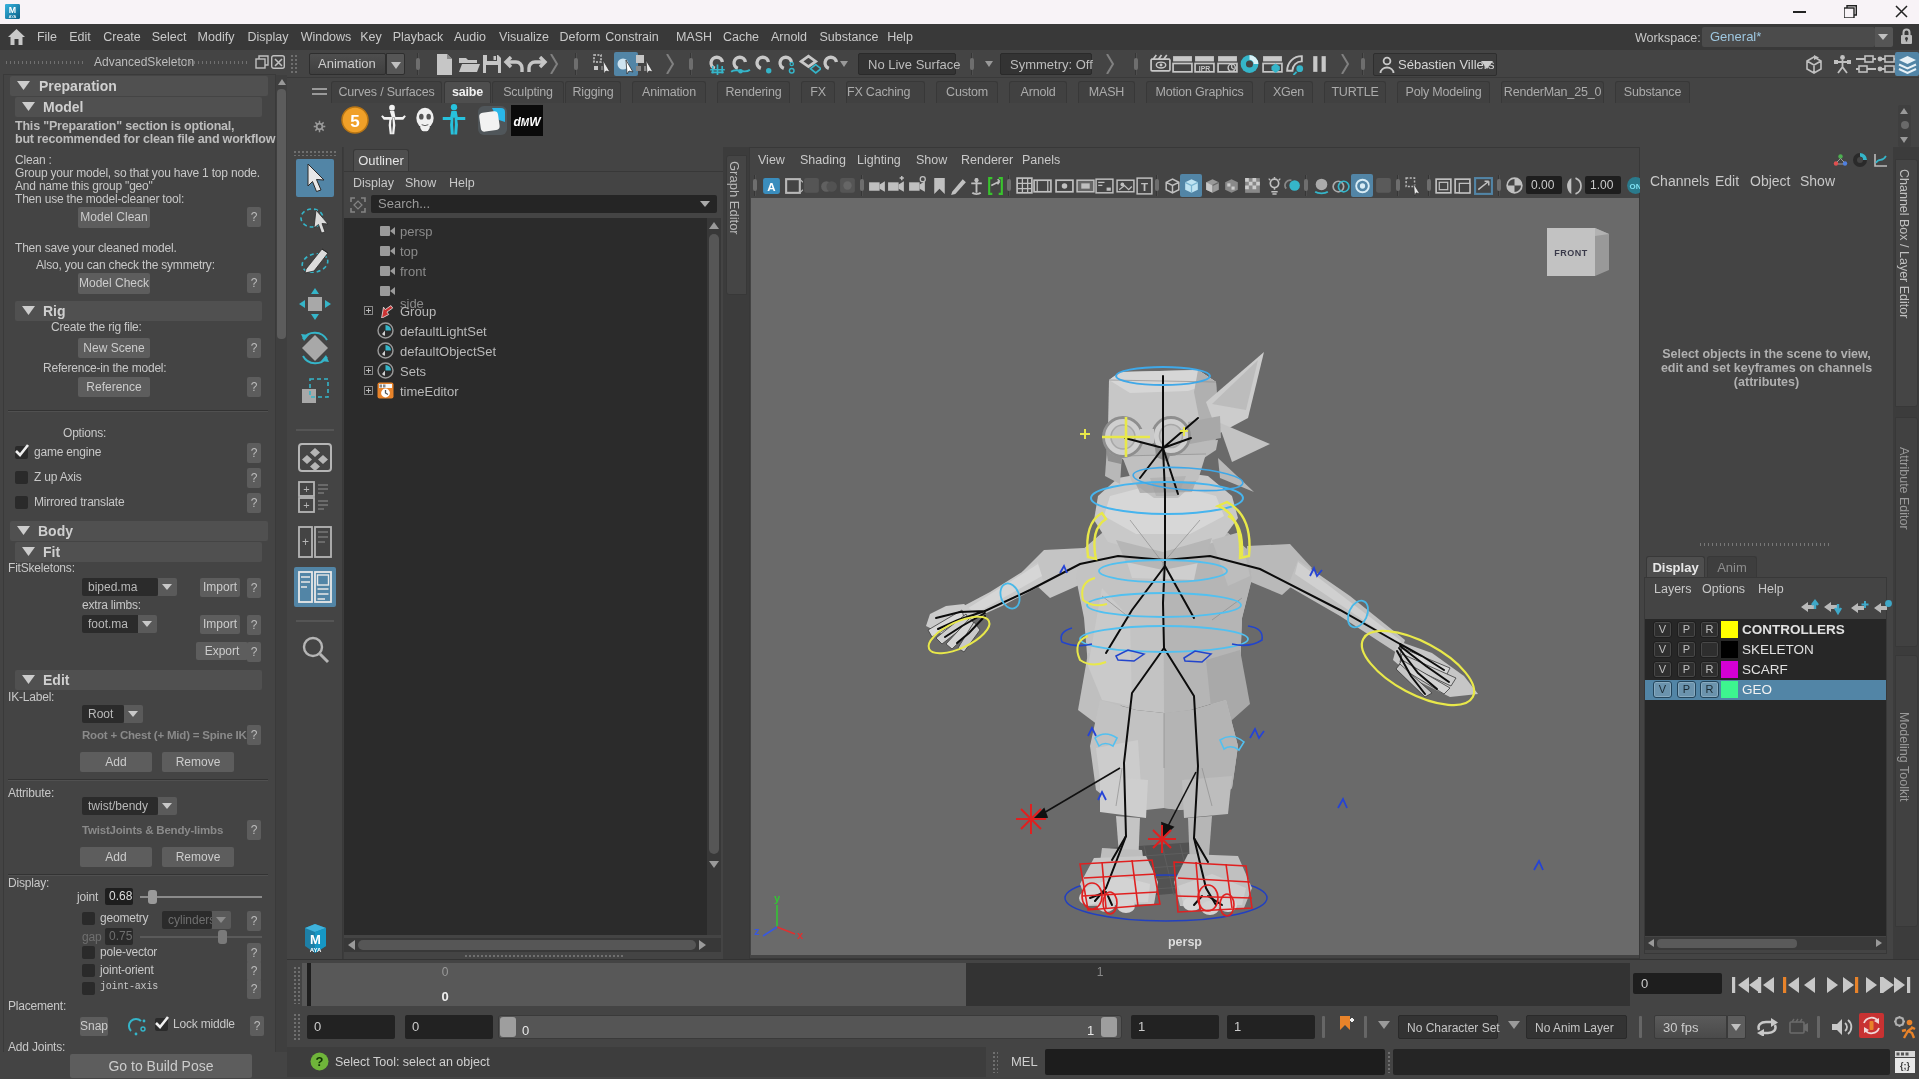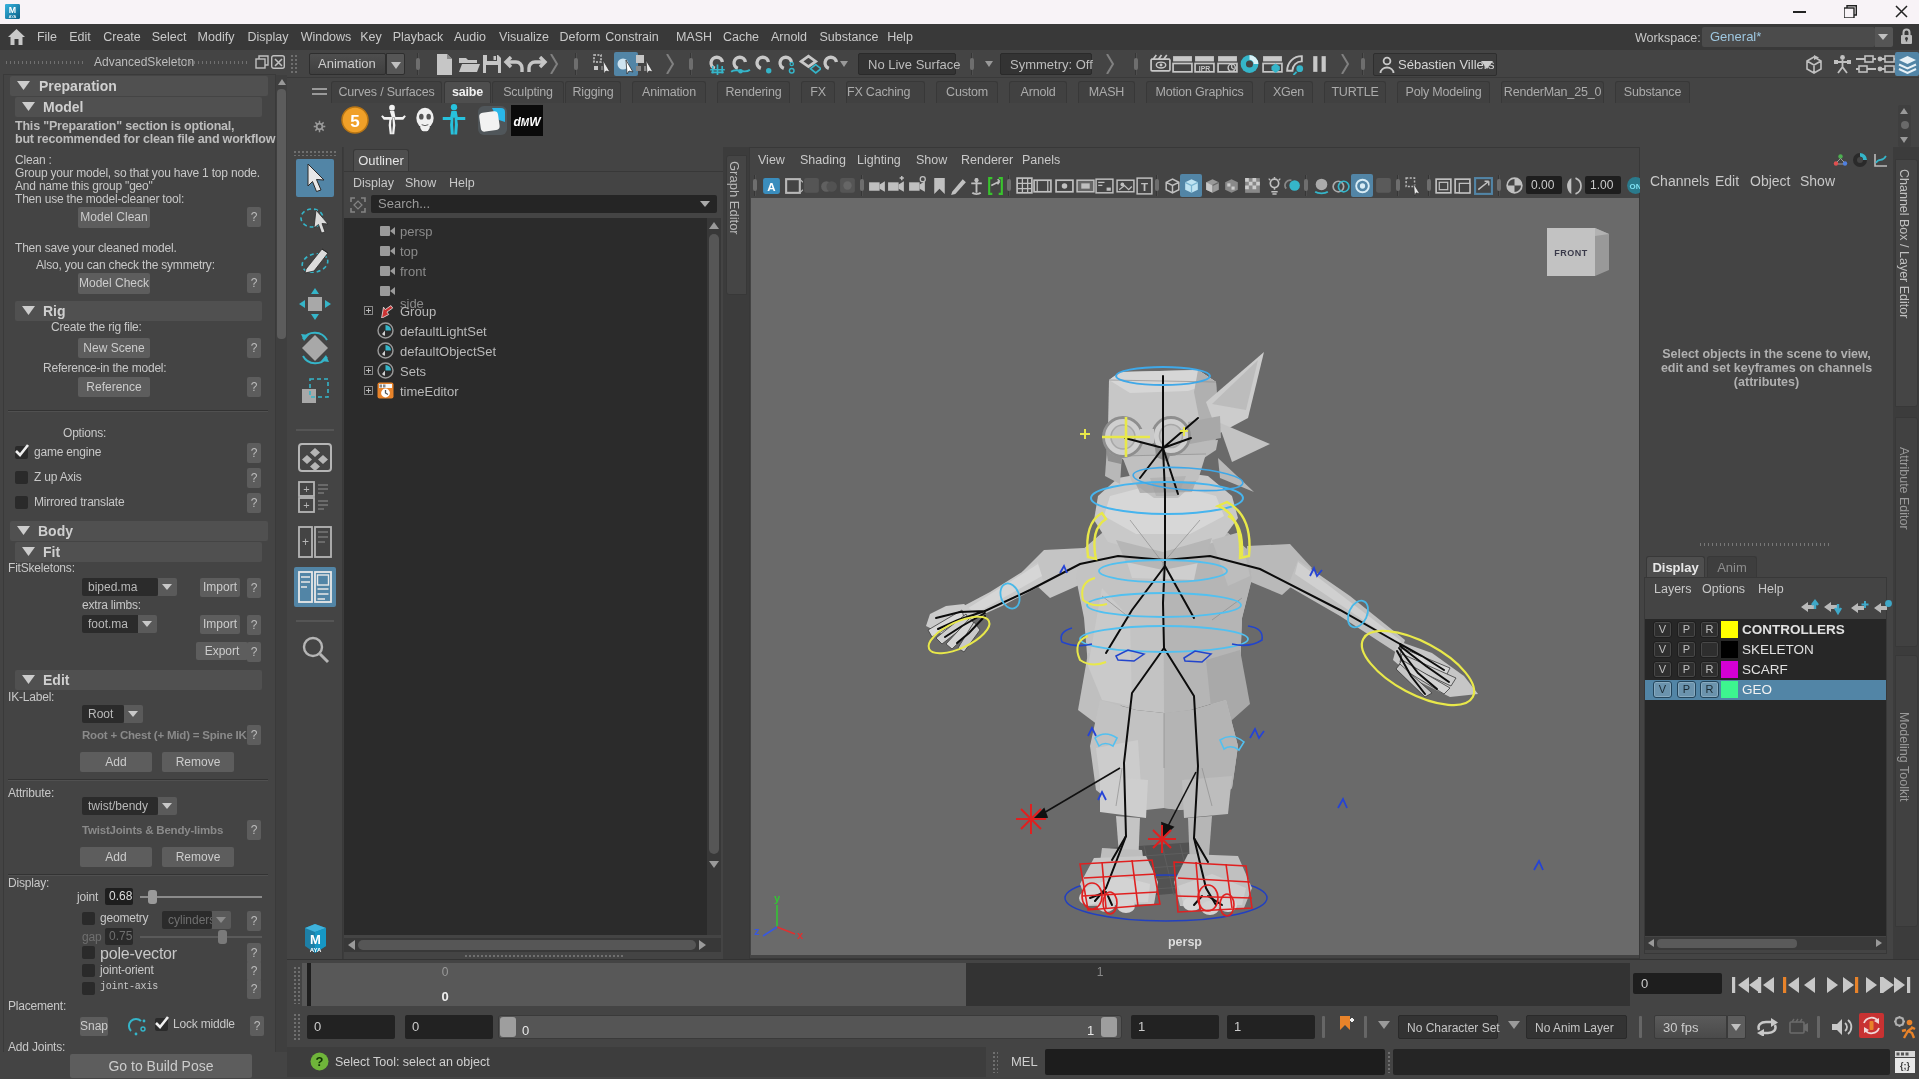--- a/index.html
+++ b/index.html
@@ -492,21 +492,21 @@
         <div class="in" style="left:162px;top:837px;width:50px;height:18px;line-height:18px;padding-left:6px;color:#6f6f6f;background:#2b2b2b;">cylinders</div>
         <div class="a" style="left:212px;top:837px;width:19px;height:18px;background:#5a5a5a;border-radius:0 2px 2px 0;">
           <div style="position:absolute;left:4px;top:6px;width:0;height:0;border-left:5px solid transparent;border-right:5px solid transparent;border-top:6px solid #8a8a8a;"></div>
         </div>
         <div class="q" style="left:247px;top:837px;">?</div>
         <div class="tx" style="left:82px;top:856px;color:#6f6f6f;font-size:12px;letter-spacing:-0.2px;">gap</div>
         <div class="in" style="left:105px;top:854px;width:28px;height:17px;line-height:17px;padding-left:4px;color:#6f6f6f;">0.75</div>
         <div class="a" style="left:140px;top:862px;width:122px;height:2px;background:#5a5a5a;"></div>
         <div class="a" style="left:218px;top:856px;width:9px;height:14px;background:#7a7a7a;border-radius:3px;"></div>
         <div class="chk" style="left:82px;top:872px;"></div>
-        <div class="tx" style="left:100px;top:871px;color:#c8c8c8;font-size:16px;letter-spacing:-0.2px;">pole-vector</div>
+        <div class="tx" style="left:100px;top:871px;color:#c8c8c8;font-size:12px;letter-spacing:-0.2px;">pole-vector</div>
         <div class="q" style="left:247px;top:869px;">?</div>
         <div class="chk" style="left:82px;top:890px;"></div>
         <div class="tx" style="left:100px;top:889px;color:#c8c8c8;font-size:12px;letter-spacing:-0.2px;">joint-orient</div>
         <div class="q" style="left:247px;top:887px;">?</div>
         <div class="chk" style="left:82px;top:908px;"></div>
         <div class="tx" style="left:100px;top:907px;color:#c8c8c8;font-size:10px;letter-spacing:-0.2px;font-family:Liberation Mono, monospace;">joint-axis</div>
         <div class="q" style="left:247px;top:905px;">?</div>
         <div class="tx" style="left:8px;top:925px;color:#c8c8c8;font-size:12px;letter-spacing:-0.2px;">Placement:</div>
         <div class="btn" style="left:80px;top:943px;width:28px;height:19px;line-height:19px;font-size:12px;">Snap</div>
         <svg class="a" style="left:127px;top:941px" width="22" height="22">

